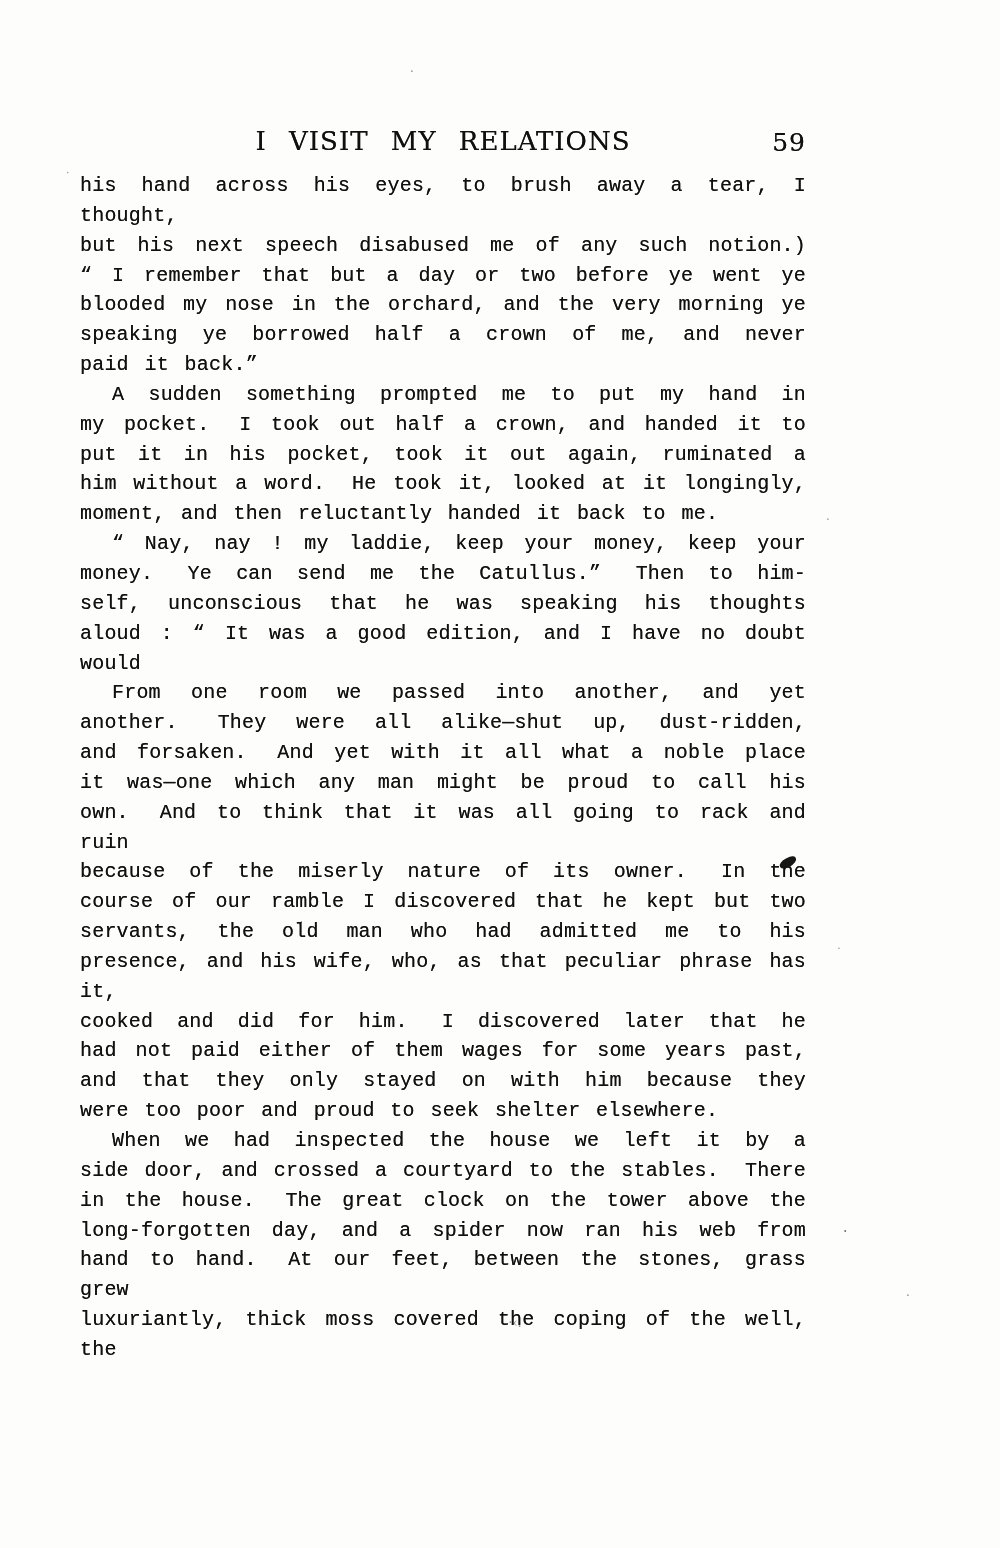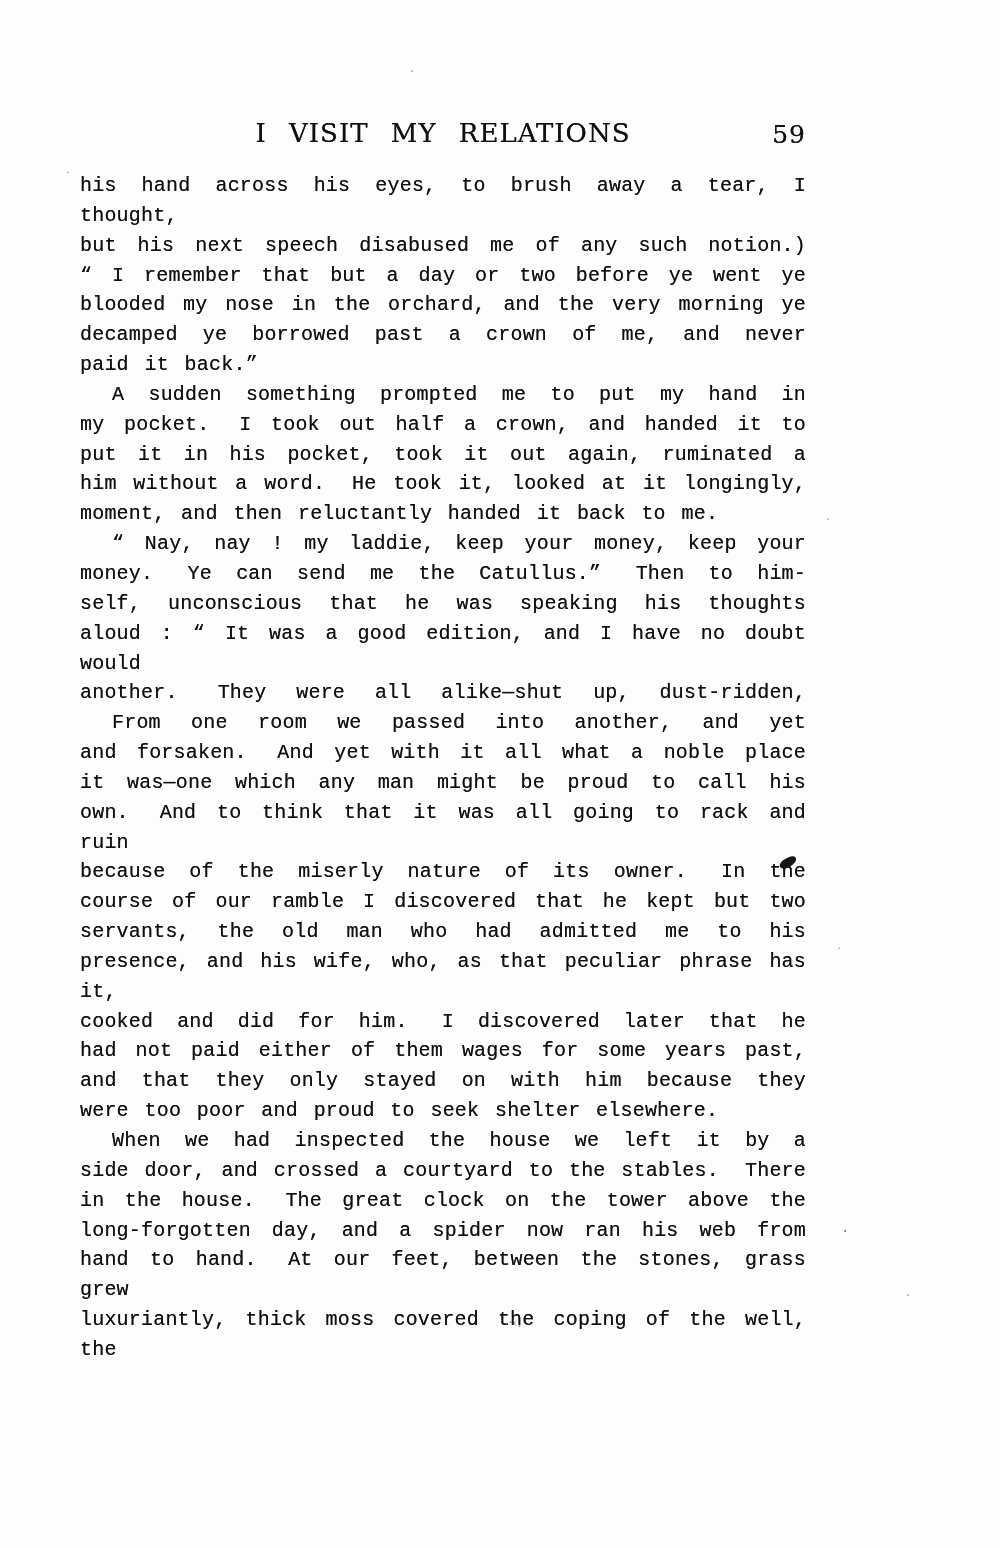--- a/index.html
+++ b/index.html
@@ -10,21 +10,21 @@
     font-family: "DejaVu Serif", "Liberation Serif", serif;
   }
   .page {
     position: relative;
     width: 1000px; height: 1548px;
     background: #fdfdfc;
     color: #101010;
   }
   .header {
     position: absolute;
-    left: 80px; top: 118px; width: 726px;
+    left: 80px; top: 126px; width: 726px;
     text-align: center;
     font-size: 26px;
     letter-spacing: 1px;
     word-spacing: 13px;
     white-space: nowrap;
     text-shadow: 0 0 0.6px rgba(0,0,0,0.75);
   }
   .folio {
     position: absolute;
     right: 0; top: 2px;
@@ -71,39 +71,39 @@
   <div class="header">
     <span class="title">I VISIT MY RELATIONS</span>
     <span class="folio">59</span>
   </div>
   <div class="body" id="body-text">
       <div>
         <div class="line">his hand across his eyes, to brush away a tear, I thought,</div>
         <div class="line">but his next speech disabused me of any such notion.)</div>
         <div class="line">“ I remember that but a day or two before ye went ye</div>
         <div class="line">blooded my nose in the orchard, and the very morning ye</div>
-        <div class="line">decamped ye borrowed past a crown of me, and never</div>
+        <div class="line">speaking ye borrowed half a crown of me, and never</div>
         <div class="line short">paid it back.”</div>
       </div>
       <div>
         <div class="line indent">A sudden something prompted me to put my hand in</div>
         <div class="line">my pocket.  I took out half a crown, and handed it to</div>
         <div class="line">put it in his pocket, took it out again, ruminated a</div>
         <div class="line">him without a word.  He took it, looked at it longingly,</div>
         <div class="line short">moment, and then reluctantly handed it back to me.</div>
       </div>
       <div>
         <div class="line indent">“ Nay, nay ! my laddie, keep your money, keep your</div>
         <div class="line">money.  Ye can send me the Catullus.”  Then to him-</div>
         <div class="line">self, unconscious that he was speaking his thoughts</div>
         <div class="line">aloud : “ It was a good edition, and I have no doubt would</div>
       </div>
       <div>
+        <div class="line indent">From one room we passed into another, and yet</div>
         <div class="line">another.  They were all alike—shut up, dust-ridden,</div>
-        <div class="line indent">From one room we passed into another, and yet</div>
         <div class="line">and forsaken.  And yet with it all what a noble place</div>
         <div class="line">it was—one which any man might be proud to call his</div>
         <div class="line">own.  And to think that it was all going to rack and ruin</div>
         <div class="line">because of the miserly nature of its owner.  In the</div>
         <div class="line">course of our ramble I discovered that he kept but two</div>
         <div class="line">servants, the old man who had admitted me to his</div>
         <div class="line">presence, and his wife, who, as that peculiar phrase has it,</div>
         <div class="line">cooked and did for him.  I discovered later that he</div>
         <div class="line">had not paid either of them wages for some years past,</div>
         <div class="line">and that they only stayed on with him because they</div>

